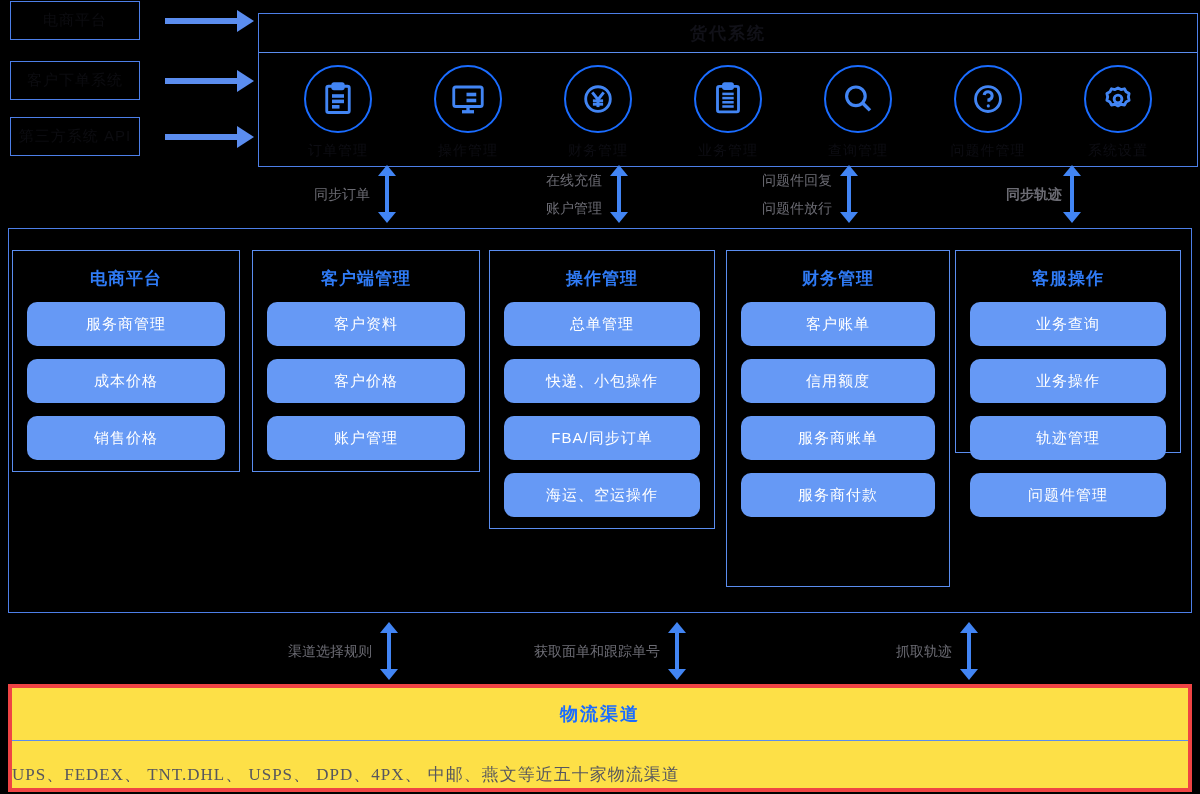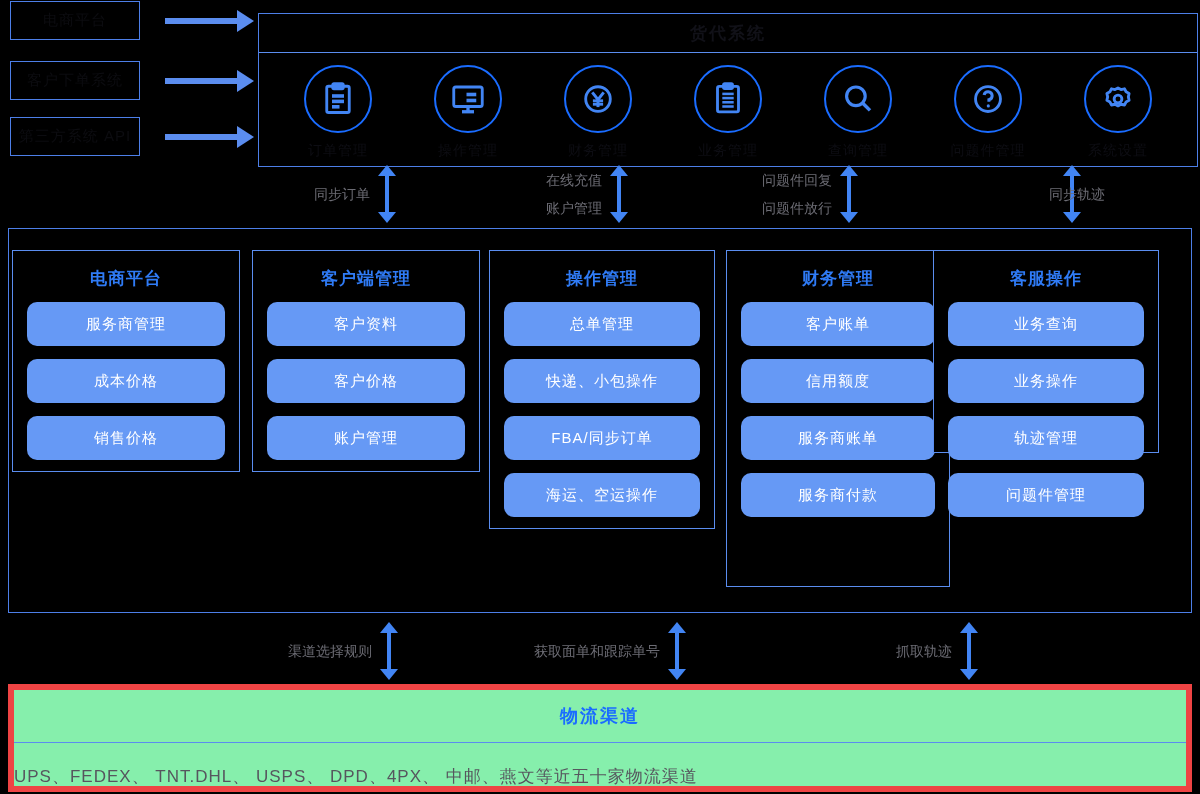--- a/index.html
+++ b/index.html
@@ -61,21 +61,21 @@
     text-align:center;font-size:17px;font-weight:bold;color:#2f7bf6;
     letter-spacing:1px;margin-top:16px;margin-bottom:12px;
   }
   .item{
     height:44px;margin:0 14px 13px 14px;background:#6699f5;
     display:flex;align-items:center;justify-content:center;
     color:#fff;font-size:15px;letter-spacing:1px;border-radius:10px;
   }
 
   
-  .bottom-box{border:6px solid #ef4444;background:#86efac;}
+  .bottom-box{border:4px solid #ef4444;background:#fde047;font-family:Liberation Serif, serif;}
   .bottom-title{
     text-align:center;font-size:18px;font-weight:bold;color:#1a6cff;
     letter-spacing:2px;padding-top:14px;
   }
   .bottom-divider{height:1px;background:#5b8def;margin-top:14px;}
   .bottom-list{
     text-align:left;font-size:17px;color:#56565e;letter-spacing:1px;padding-top:22px;
   }
 </style>
 </head>
@@ -225,21 +225,21 @@
 <div class="cap" style="left:686px;top:166px;width:146px;">
   <div>问题件回复</div>
   <div>问题件放行</div>
 </div>
 
 <div class="abs dbl" style="left:1063px;top:165px;height:58px;">
   <div class="up"></div>
   <div class="stem"></div>
   <div class="dn"></div>
 </div>
-<div class="cap" style="left:971px;top:180px;width:134px;">
+<div class="cap" style="left:928px;top:180px;width:134px;font-weight:bold;">
   <div>同步轨迹</div>
 </div>
 
 <div class="abs panel" style="left:8px;top:228px;width:1184px;height:385px;"></div>
 
 <div class="abs col" style="left:12px;top:250px;width:228px;height:222px;">
   <div class="col-title">电商平台</div>
   <div class="item">服务商管理</div>
   <div class="item">成本价格</div>
   <div class="item">销售价格</div>
@@ -261,21 +261,21 @@
 </div>
 
 <div class="abs col" style="left:726px;top:250px;width:224px;height:337px;">
   <div class="col-title">财务管理</div>
   <div class="item">客户账单</div>
   <div class="item">信用额度</div>
   <div class="item">服务商账单</div>
   <div class="item">服务商付款</div>
 </div>
 
-<div class="abs col" style="left:933px;top:250px;width:226px;height:203px;">
+<div class="abs col" style="left:955px;top:250px;width:226px;height:203px;">
   <div class="col-title">客服操作</div>
   <div class="item">业务查询</div>
   <div class="item">业务操作</div>
   <div class="item">轨迹管理</div>
   <div class="item">问题件管理</div>
 </div>
 
 <div class="abs dbl" style="left:380px;top:622px;height:58px;">
   <div class="up"></div>
   <div class="stem"></div>

